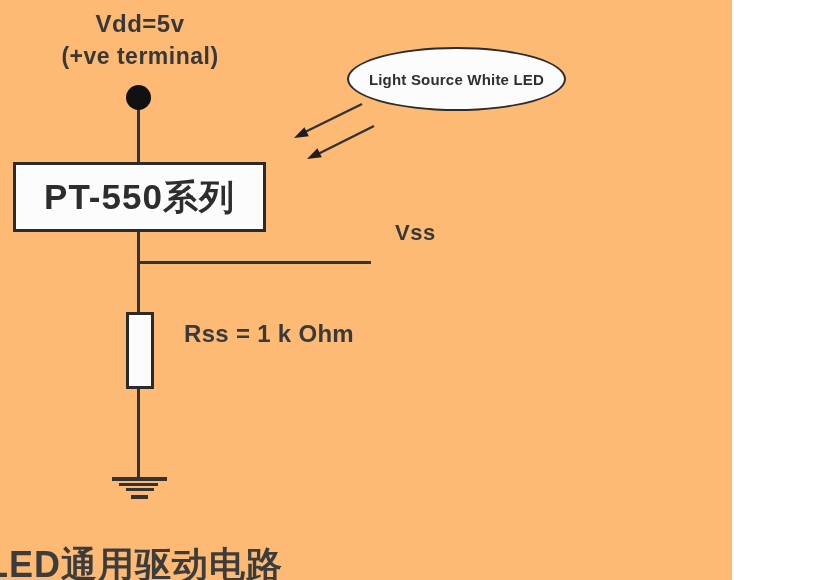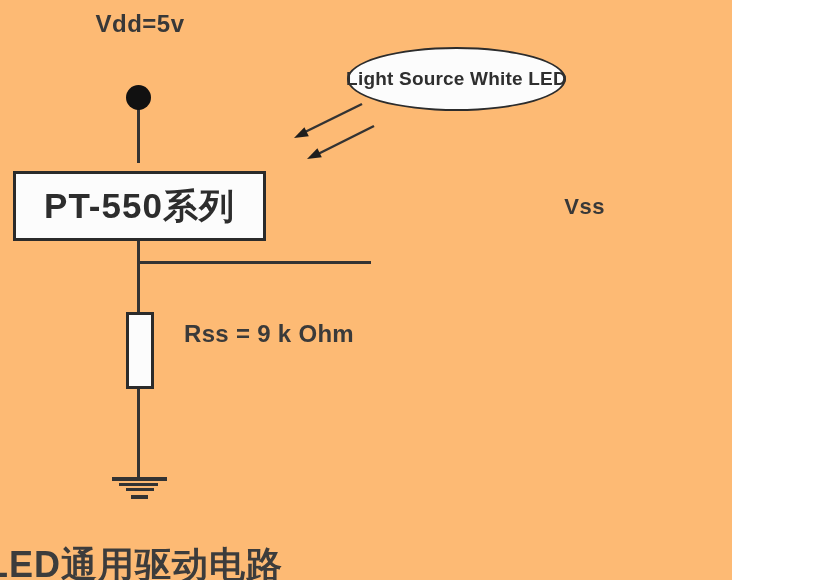--- a/index.html
+++ b/index.html
@@ -34,21 +34,21 @@
     left: 20px; top: 10px; width: 240px;
     text-align: center;
     color: #383838;
   }
   #vdd-label { font-size: 24px; font-weight: 700; letter-spacing: 0.5px; }
   #vdd-sublabel { font-size: 23px; font-weight: 600; margin-top: 5px; letter-spacing: 0.5px; }
 
   
   #pt550-box {
     position: absolute;
-    left: 13px; top: 171px;
+    left: 13px; top: 162px;
     width: 253px; height: 70px;
     box-sizing: border-box;
     border: 3px solid #2b2b2b;
     background: #fcfcfc;
     display: flex; align-items: center; justify-content: center;
   }
   #pt550-label {
     font-size: 35px; font-weight: 700; color: #2d2d2d; letter-spacing: 1px;
     white-space: nowrap;
   }
@@ -58,29 +58,29 @@
     position: absolute;
     left: 347px; top: 47px;
     width: 219px; height: 64px;
     box-sizing: border-box;
     border: 2px solid #2c2c2c;
     border-radius: 50%;
     background: #fcfcfc;
     display: flex; align-items: center; justify-content: center;
   }
   #light-source-label {
-    font-size: 19px; font-weight: 700; color: #2f2f2f;
+    font-size: 15px; font-weight: 700; color: #2f2f2f;
     white-space: nowrap; letter-spacing: 0.2px;
   }
 
   
   #vss-block {
     position: absolute;
-    left: 395px; top: 194px; width: 210px;
-    text-align: right; color: #383838;
+    left: 395px; top: 220px; width: 210px;
+    text-align: left; color: #383838;
   }
   #vss-label { font-size: 22px; font-weight: 700; letter-spacing: 0.5px; }
   #vss-sublabel { font-size: 23px; font-weight: 600; margin-top: 4px; letter-spacing: 0.5px; }
 
   
   #resistor-body {
     position: absolute;
     left: 126px; top: 312px;
     width: 28px; height: 77px;
     box-sizing: border-box;
@@ -119,20 +119,21 @@
 
   <div class="wire" style="left:137px; top:106px; width:3px; height:57px;"></div>
   <div class="wire" style="left:137px; top:230px; width:3px; height:84px;"></div>
   <div class="wire" style="left:137px; top:386px; width:3px; height:93px;"></div>
   <div class="wire" style="left:138px; top:261px; width:233px; height:3px;"></div>
 
   <div id="terminal-dot"></div>
 
   <div id="vdd-block">
     <div id="vdd-label">Vdd=5v</div>
+    <div id="vdd-sublabel">(+ve terminal)</div>
   </div>
 
   <div id="pt550-box">
     <span id="pt550-label">PT-550系列</span>
   </div>
 
   <div id="light-source-ellipse">
     <span id="light-source-label">Light Source White LED</span>
   </div>
 
@@ -143,21 +144,21 @@
     <polygon points="22,64 32.4,53.3 36.8,62.3" fill="#1e1e1e"></polygon>
   </svg>
 
   <div id="vss-block">
     <div id="vss-label">Vss</div>
   </div>
 
   <div id="resistor-body"></div>
 
   <div id="rss-block">
-    <div>Rss = 9 k Ohm</div>
+    <div>Rss = 1 k Ohm</div>
   </div>
 
   <div>
     <div class="gnd-bar" style="left:112px; top:477px; width:55px; height:4px;"></div>
     <div class="gnd-bar" style="left:119px; top:483px; width:39px; height:3px;"></div>
     <div class="gnd-bar" style="left:126px; top:488px; width:28px; height:3px;"></div>
     <div class="gnd-bar" style="left:131px; top:495px; width:17px; height:4px;"></div>
   </div>
 
   <div id="caption">LED通用驱动电路</div>

